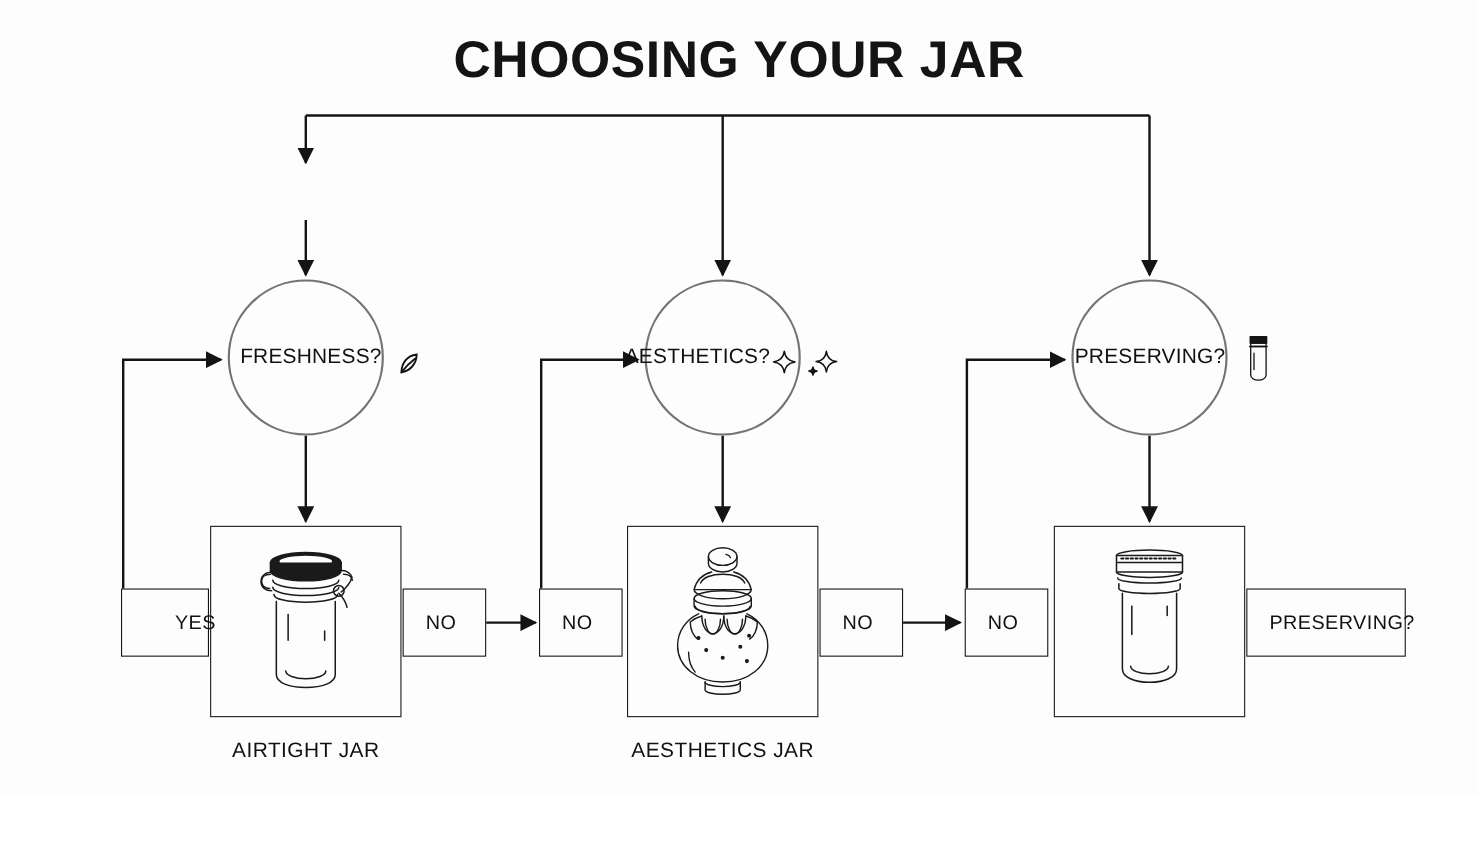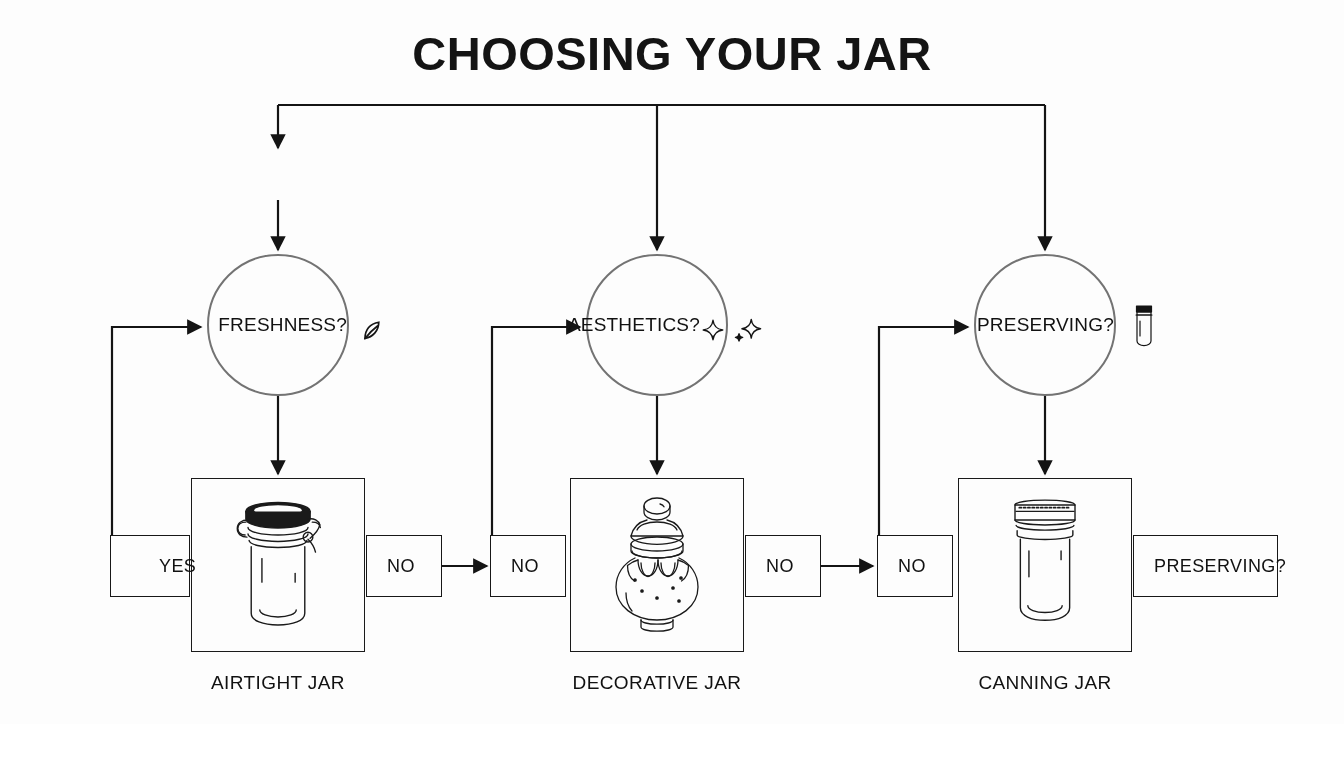--- a/index.html
+++ b/index.html
@@ -261,21 +261,21 @@
       <circle cx="84" cy="88" r="1.2" fill="#1a1a1a"></circle>
       <circle cx="82" cy="111" r="1.2" fill="#1a1a1a"></circle>
       <circle cx="38" cy="90" r="1.2" fill="#1a1a1a"></circle>
 
       <path d="M29 103c0 8 2.5 14 6 18"></path>
 
       <path d="M44 130v7c0 2.4 7 4.2 16 4.2s16-1.8 16-4.2v-7"></path>
       <path d="M44 130c0 2.4 7 4.2 16 4.2s16-1.8 16-4.2"></path>
     </svg>
   </div>
-  <div class="caption" style="left:507px; top:672px;">DECORATIVE JAR</div>
+  <div class="caption" style="left:507px; top:672px;">AESTHETICS JAR</div>
 
   <div class="labelbox" style="left:490px; top:535px; width:76px;">NO</div>
   <div class="labelbox" style="left:745px; top:535px; width:76px;">NO</div>
 
   <div class="decision" style="left:974px; top:254px;">
     <span class="dlabel">PRESERVING?</span>
   </div>
   <div class="side-icon" style="left:1130px; top:302px;">
     <svg width="28" height="48" viewBox="0 0 28 48" fill="none" stroke="#141414" stroke-width="1.2" stroke-linecap="round" stroke-linejoin="round">
       <path d="M6.5 4h15v6h-15z" fill="#141414" stroke="#141414"></path>
@@ -299,18 +299,17 @@
       <path d="M34 38v4c0 2.3 11.6 4.2 26 4.2s26-1.9 26-4.2v-4"></path>
 
       <path d="M37 46v64c0 7.4 10.3 11.6 23 11.6s23-4.2 23-11.6V46"></path>
 
       <path d="M44 108c0 3.6 7.2 6.4 16 6.4s16-2.8 16-6.4"></path>
 
       <path d="M45 57v24"></path>
       <path d="M75 57v8"></path>
     </svg>
   </div>
-  <div class="caption" style="left:895px; top:672px;">CANNING JAR</div>
 
   <div class="labelbox" style="left:877px; top:535px; width:76px;">NO</div>
   <div class="labelbox" style="left:1133px; top:535px; width:145px;">PRESERVING?</div>
 
 </div>
 
 </body></html>

